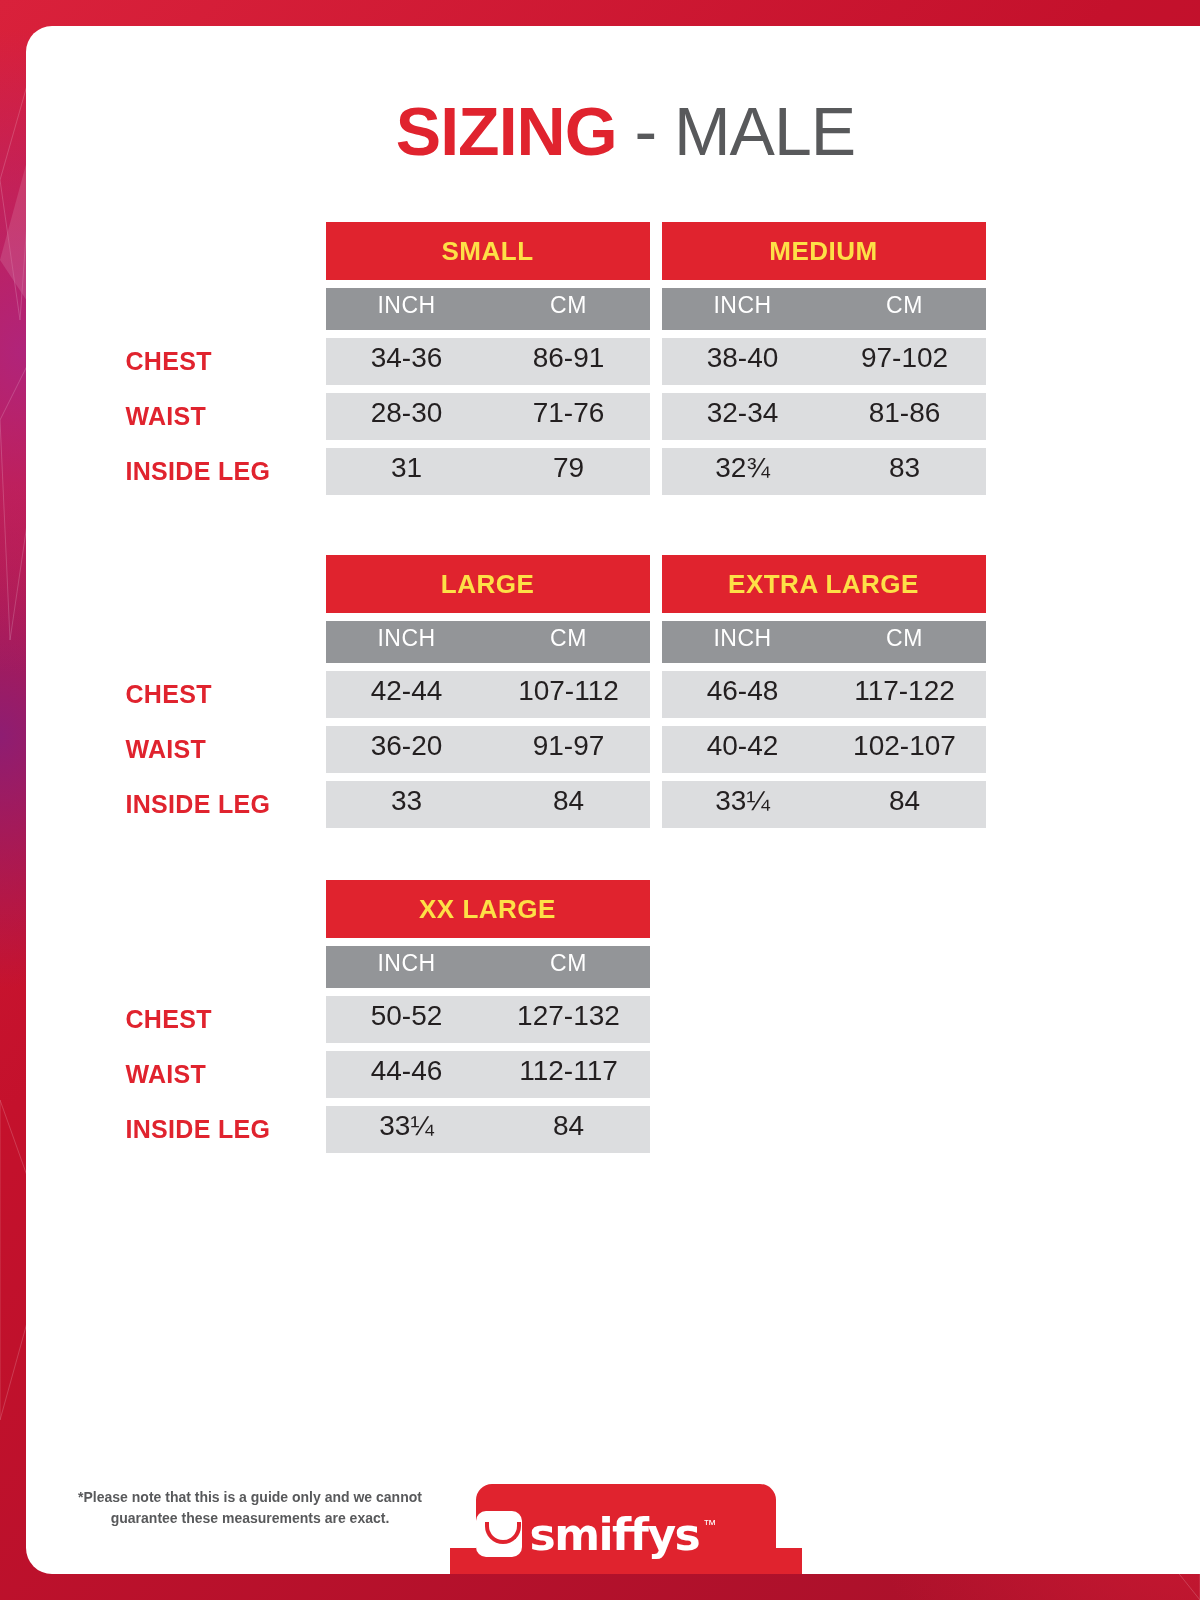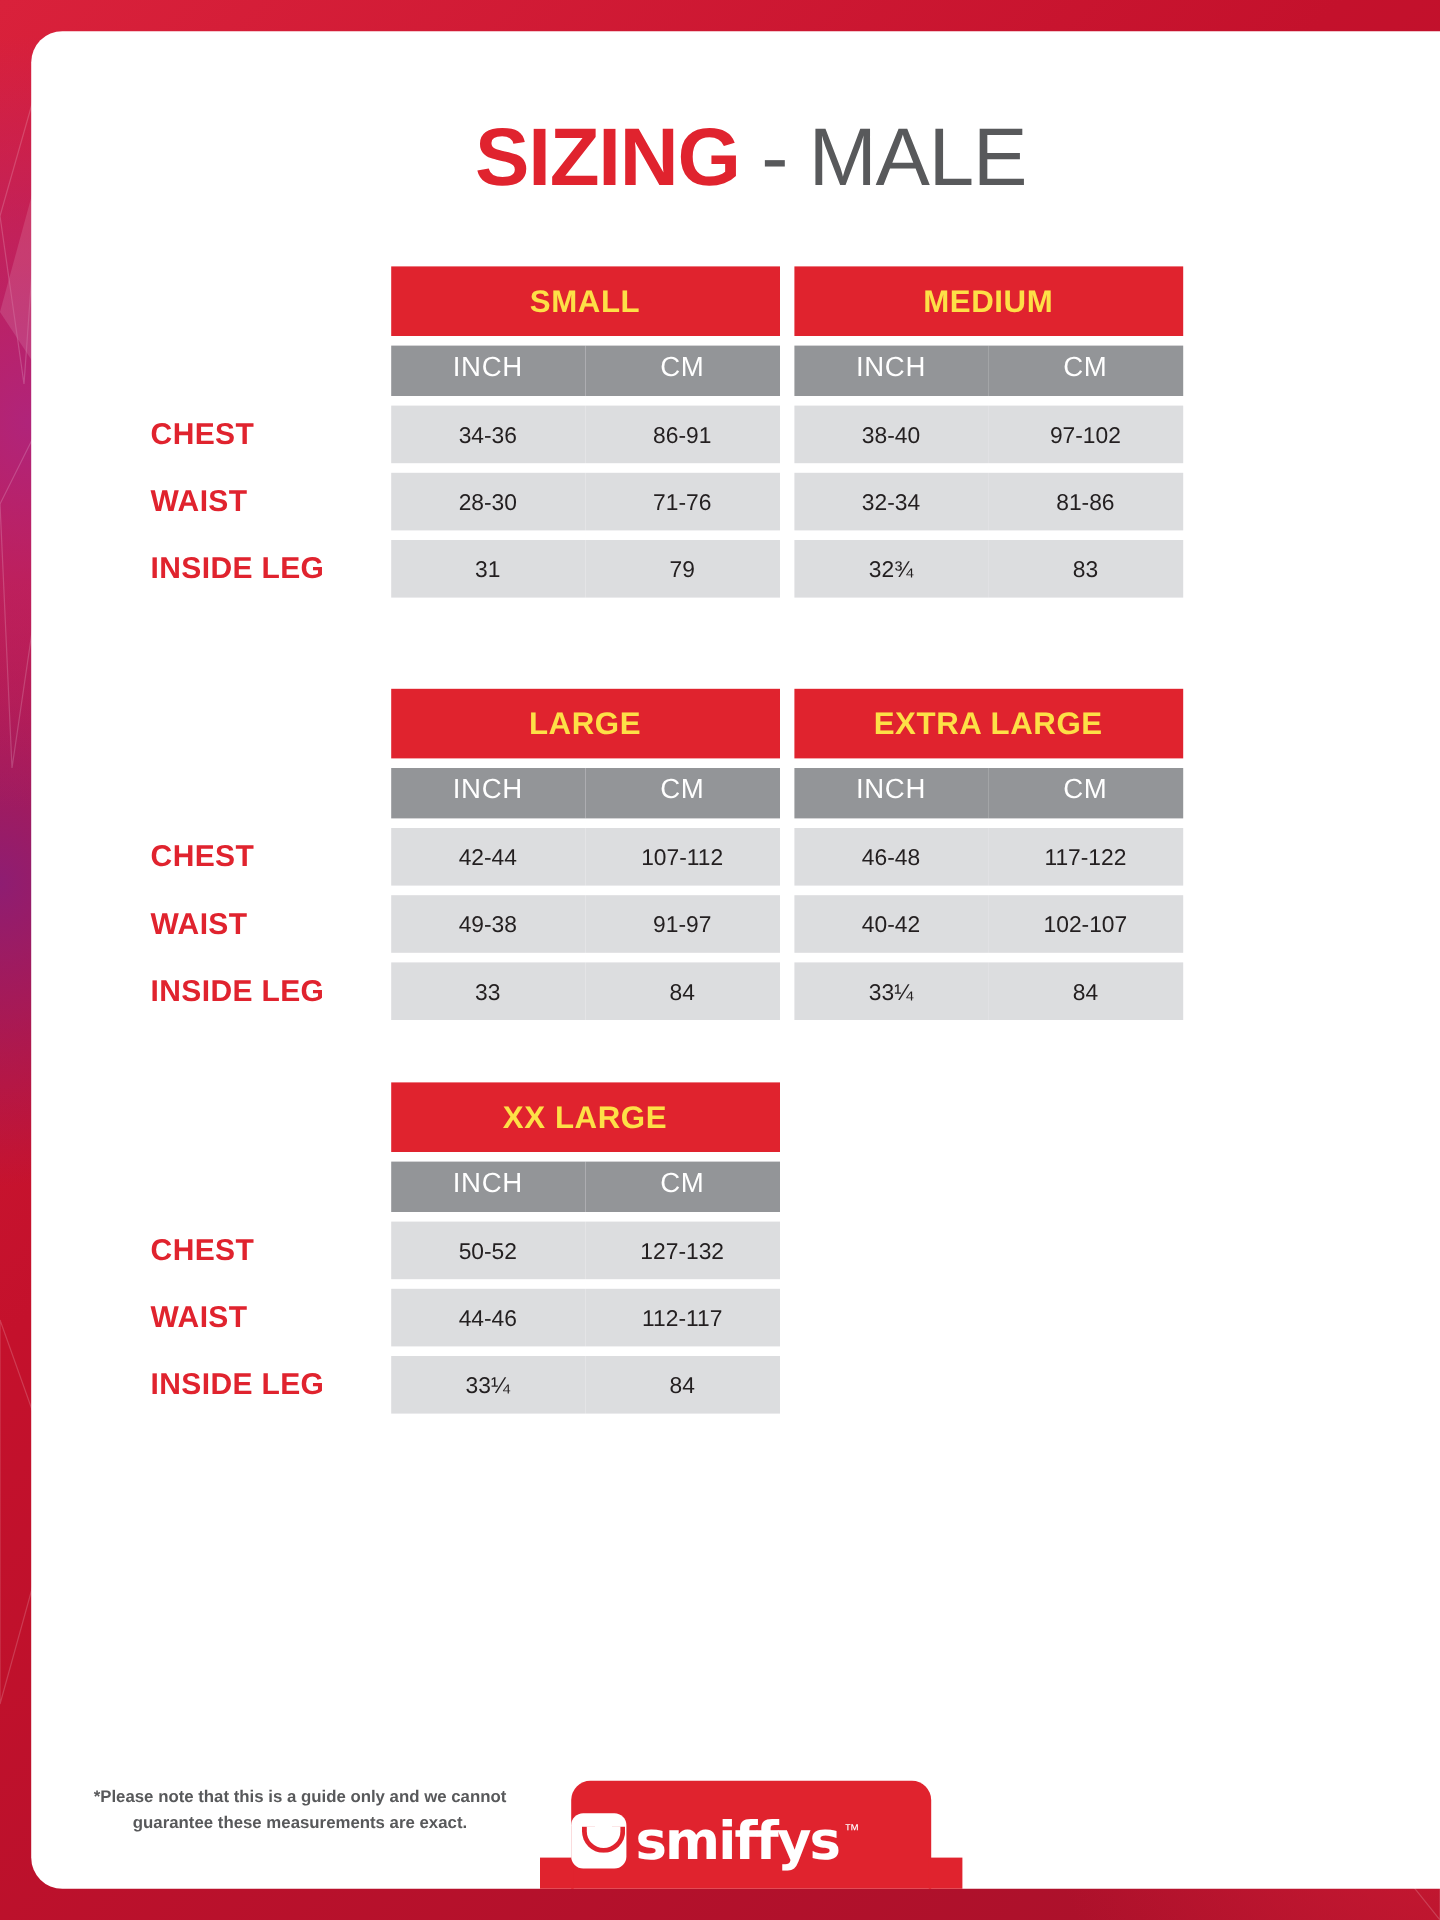--- a/index.html
+++ b/index.html
@@ -49,21 +49,21 @@
   }
   .title .dash { color: #58595b; font-weight: 400; }
   .title .light { color: #58595b; font-weight: 400; }
 
   .block {
     position: relative;
     margin: 0 auto;
     width: 1000px;
   }
   .block.b1 { margin-top: 52px; }
-  .block.b2 { margin-top: 76px; }
+  .block.b2 { margin-top: 60px; }
   .block.b3 { margin-top: 52px; }
 
   .grid {
     display: grid;
     grid-template-columns: 200px 162px 162px 12px 162px 162px;
     row-gap: 8px;
   }
   .grid.single {
     grid-template-columns: 200px 162px 162px 12px 162px 162px;
   }
@@ -90,24 +90,24 @@
     color: #e0232e;
     font-size: 25px;
     font-weight: 700;
     display: flex;
     align-items: center;
     letter-spacing: 0.3px;
   }
   .cell {
     background: #dcdddf;
     color: #231f20;
-    font-size: 19px;
+    font-size: 28px;
     font-weight: 400;
     text-align: center;
-    padding: 15px 0 11px 0;
+    padding: 4px 0 11px 0;
   }
   .spacer { background: transparent; }
 
   .footnote {
     position: absolute;
     left: 44px;
     bottom: 46px;
     width: 360px;
     text-align: center;
     font-size: 14px;
@@ -255,21 +255,21 @@
       <div class="unit-hdr">CM</div>
 
       <div class="row-label">CHEST</div>
       <div class="cell">42-44</div>
       <div class="cell">107-112</div>
       <div class="spacer"></div>
       <div class="cell">46-48</div>
       <div class="cell">117-122</div>
 
       <div class="row-label">WAIST</div>
-      <div class="cell">49-38</div>
+      <div class="cell">36-20</div>
       <div class="cell">91-97</div>
       <div class="spacer"></div>
       <div class="cell">40-42</div>
       <div class="cell">102-107</div>
 
       <div class="row-label">INSIDE LEG</div>
       <div class="cell">33</div>
       <div class="cell">84</div>
       <div class="spacer"></div>
       <div class="cell">33¼</div>

